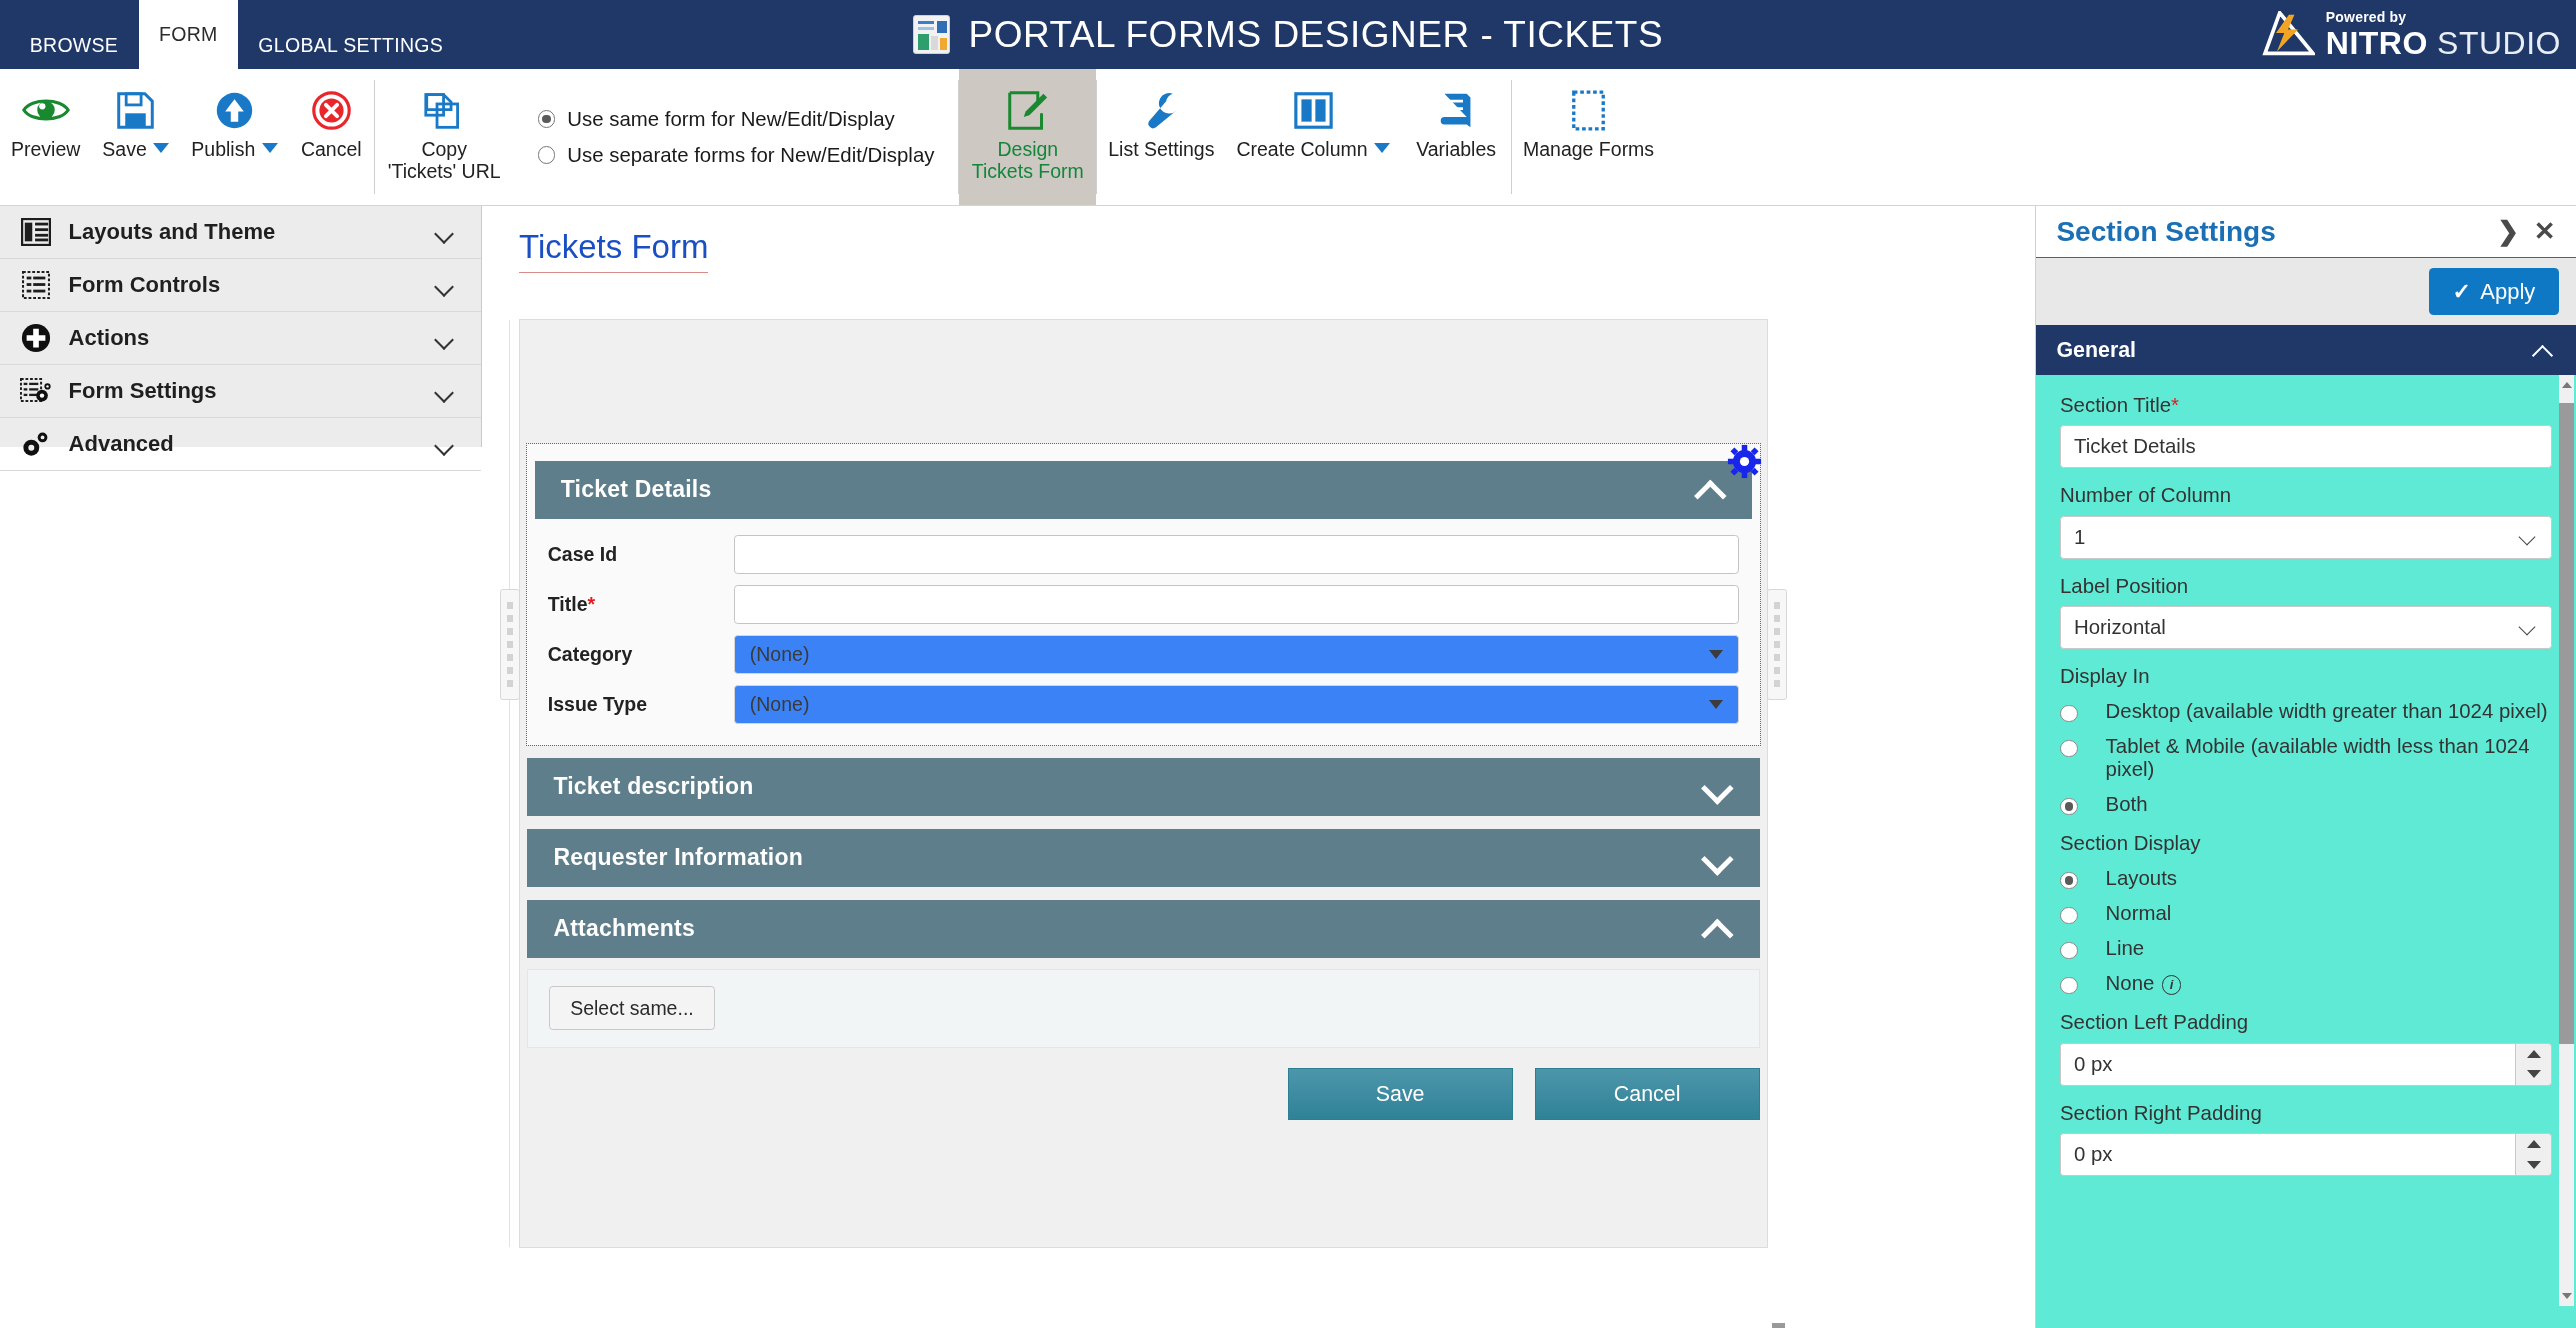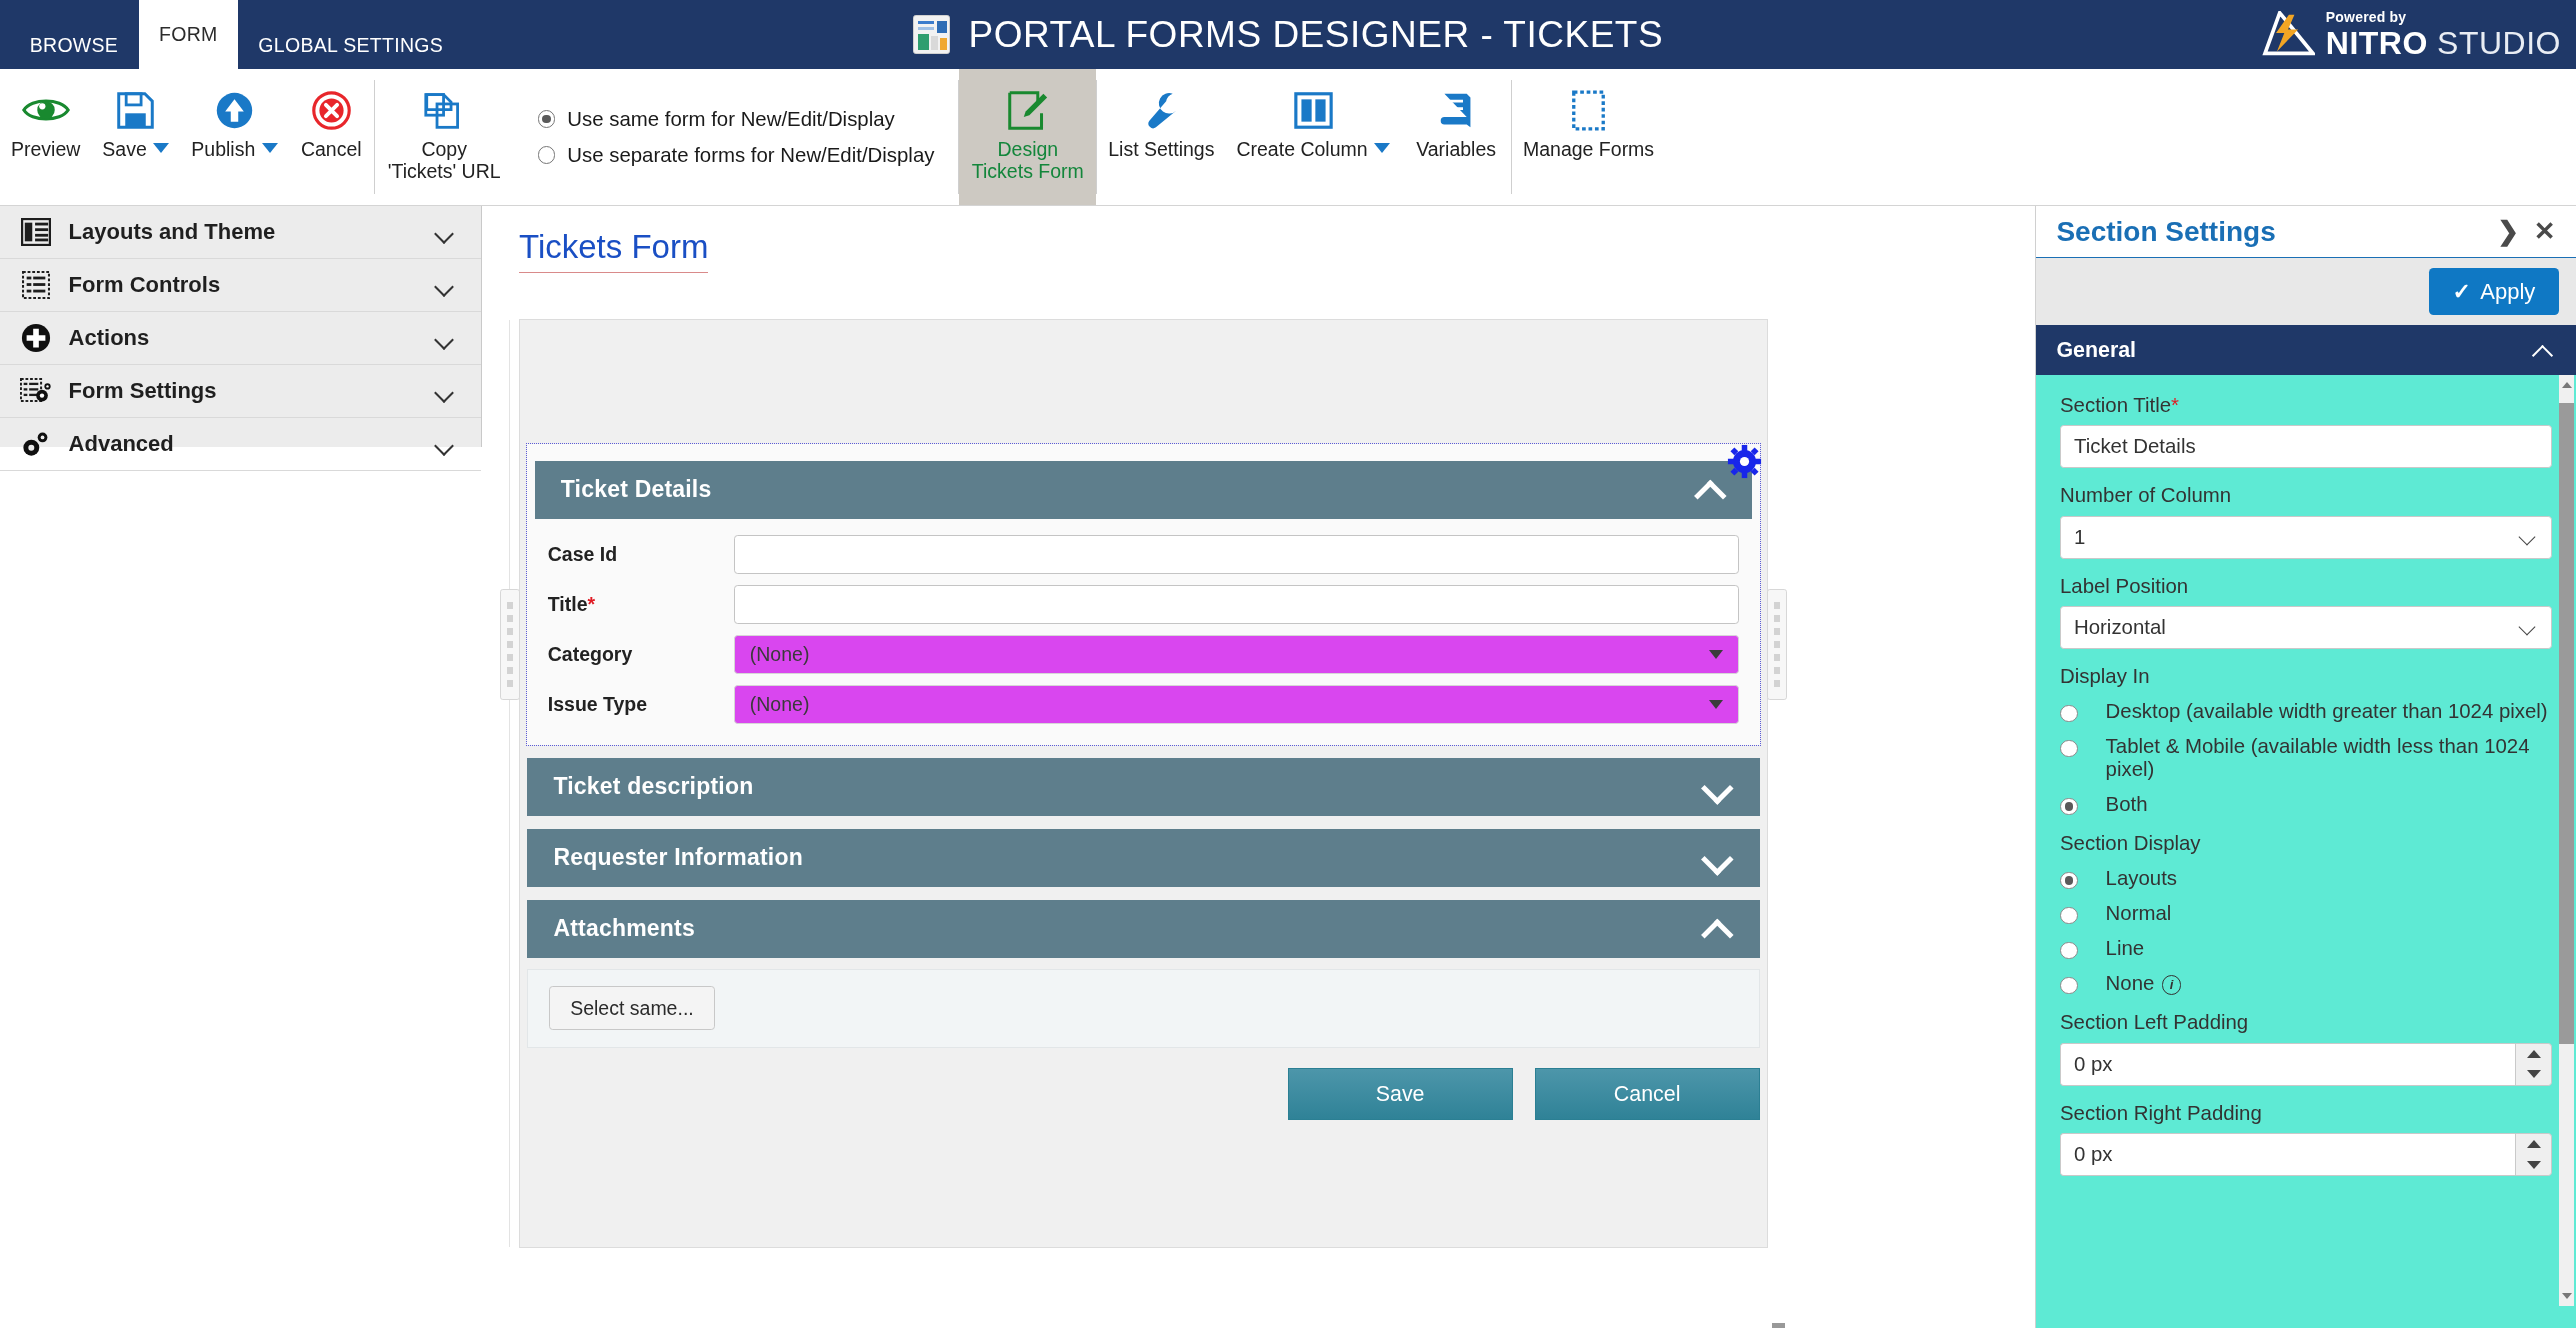--- a/index.html
+++ b/index.html
@@ -142,21 +142,21 @@
   .sec-body { padding: 11px 20.4px 15px 20.4px; }
   .frow { display: flex; align-items: center; height: 50px; }
   .flabel { width: 186px; font-size: 19.5px; font-weight: bold; color: #222; }
   .flabel .req { color: #e01b24; font-weight: bold; }
   .fctl { flex: 1; }
   .txtbox {
     width: 100%; height: 39px; background: #fff; border: 0.9px solid #c4c4c4;
     border-radius: 3.7px;
   }
   .selbox {
-    width: 100%; height: 39px; background: #d946ef; border: 0.9px solid #d6d6d6;
+    width: 100%; height: 39px; background: #3b82f6; border: 0.9px solid #d6d6d6;
     border-radius: 3.7px; display: flex; align-items: center;
     padding: 0 15px; font-size: 19.5px; color: #3a3a3a; justify-content: space-between;
   }
   .dn-tri {
     width:0;height:0;border-left:7.4px solid transparent;border-right:7.4px solid transparent;
     border-top:9.3px solid #3c3c3c;
   }
   .sec-gap { height: 13px; }
   .attach-body {
     margin: 0 7.4px; background: #f2f5f6; border: 0.9px solid #e2e6e8;

